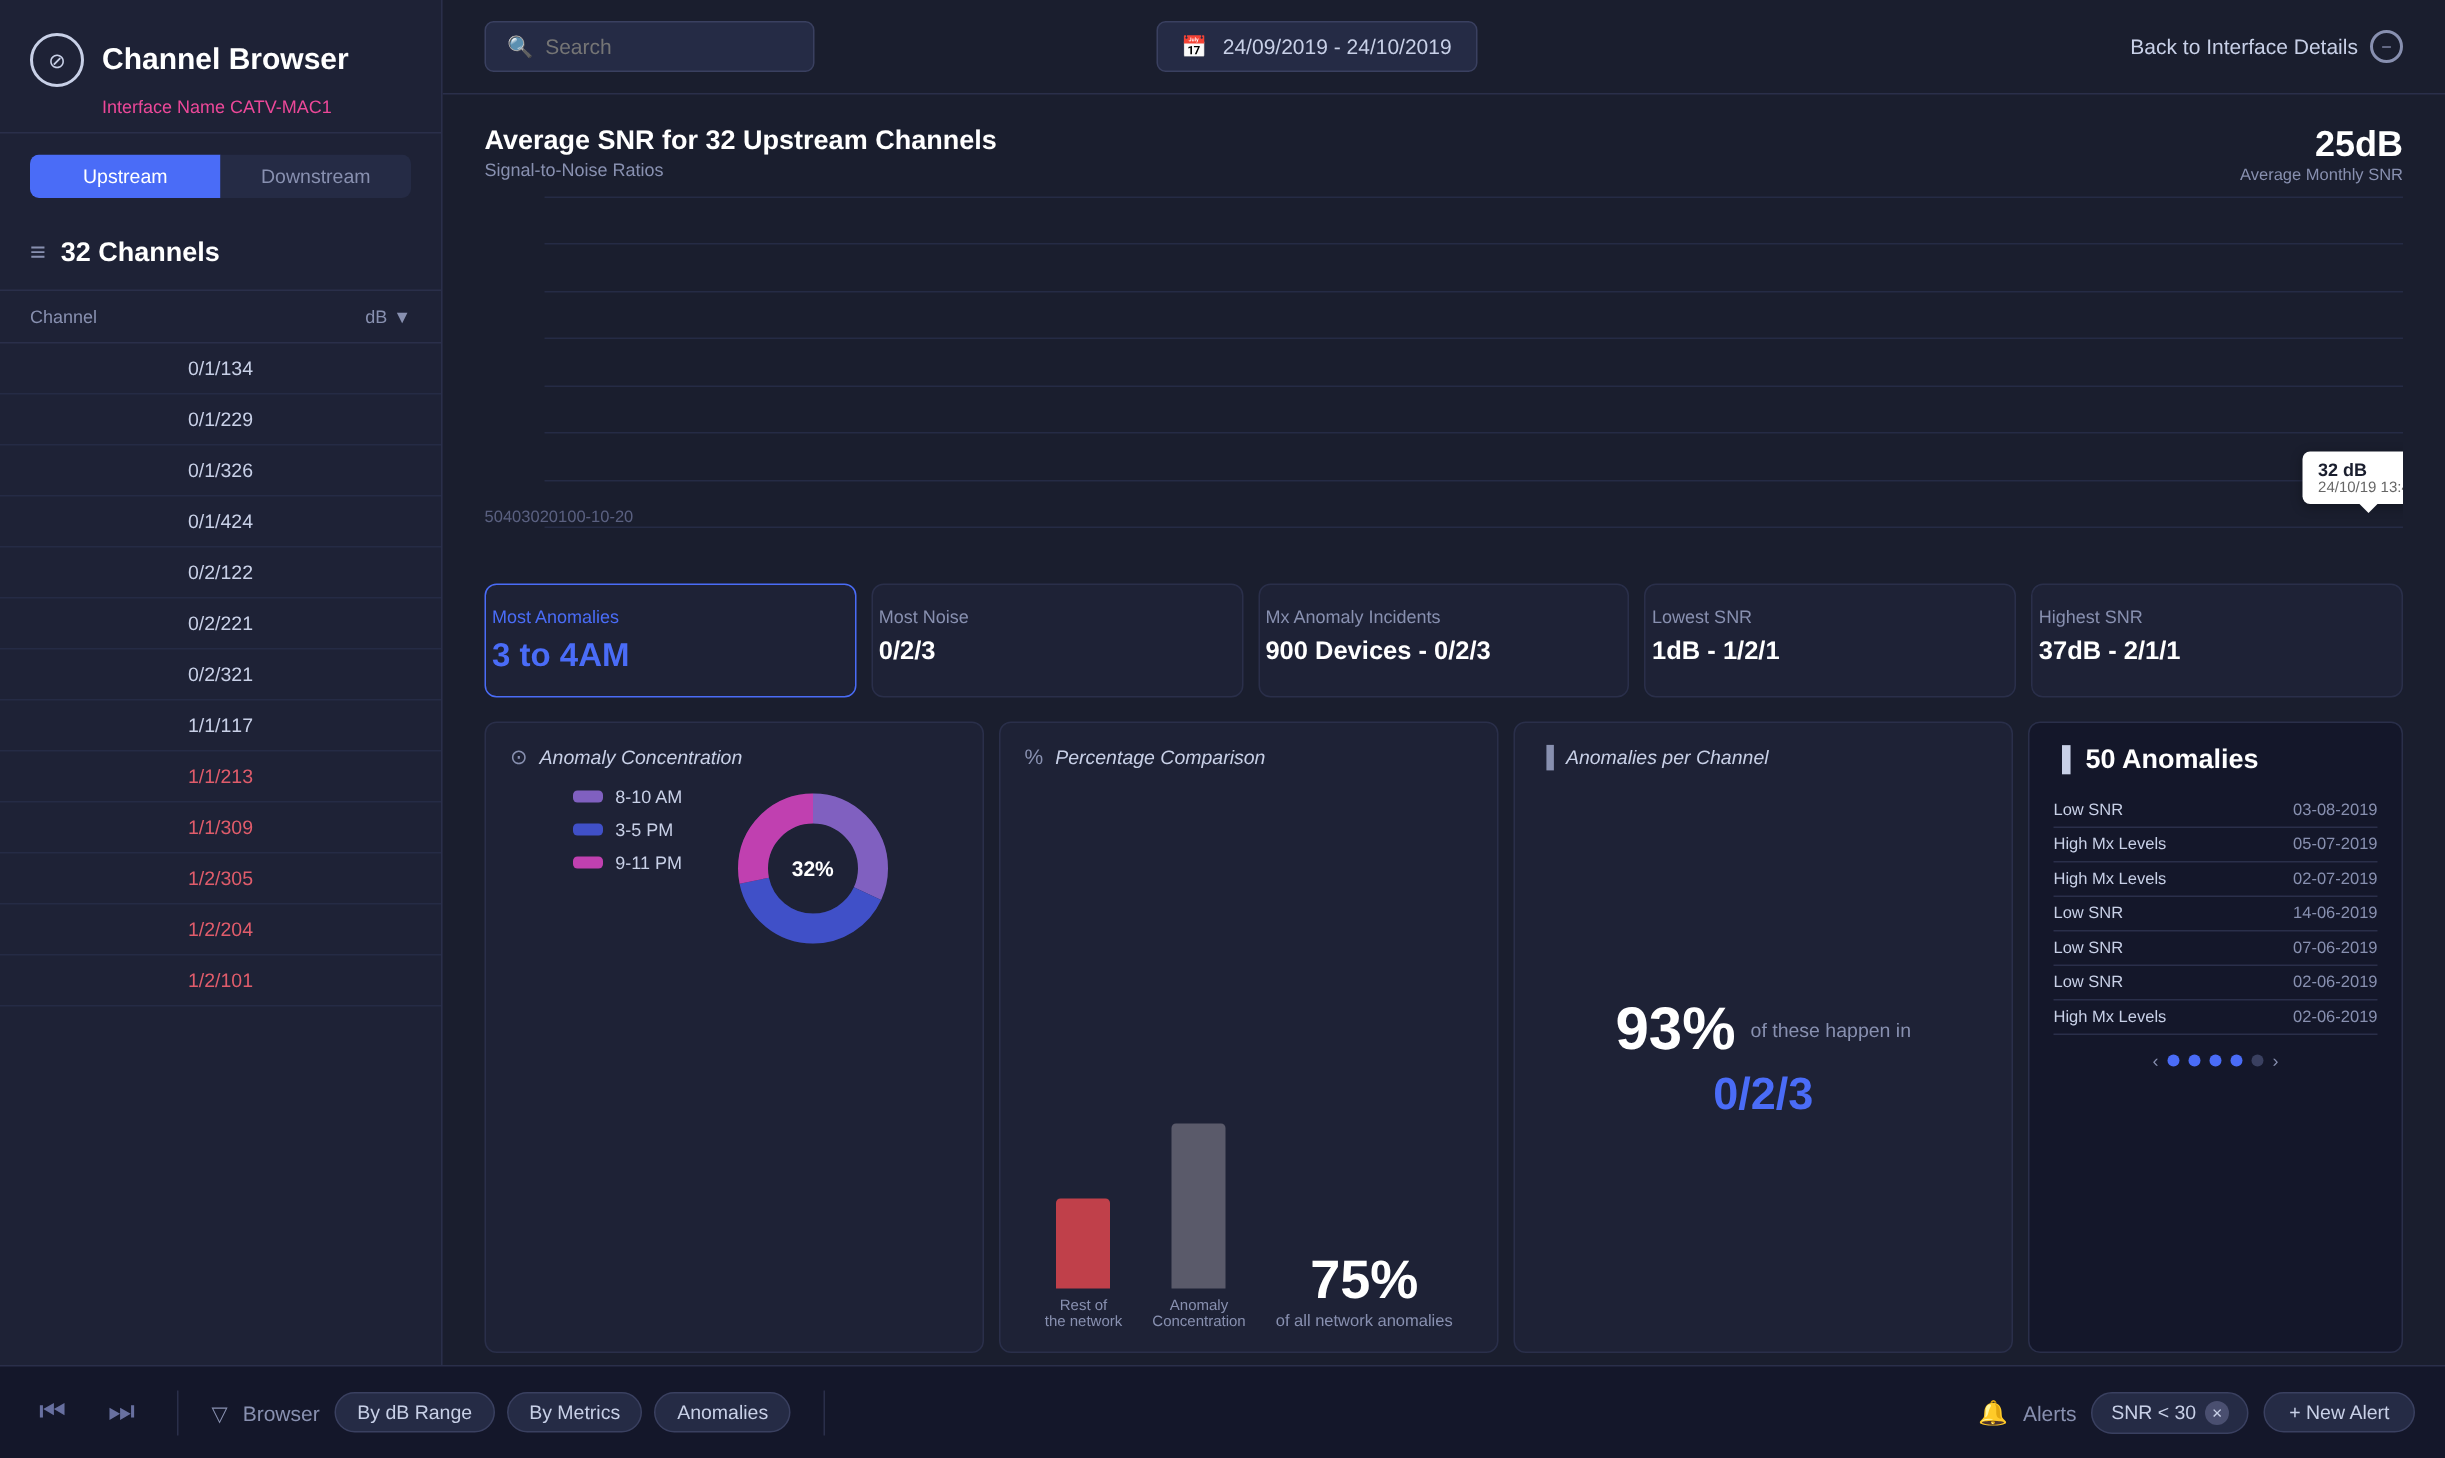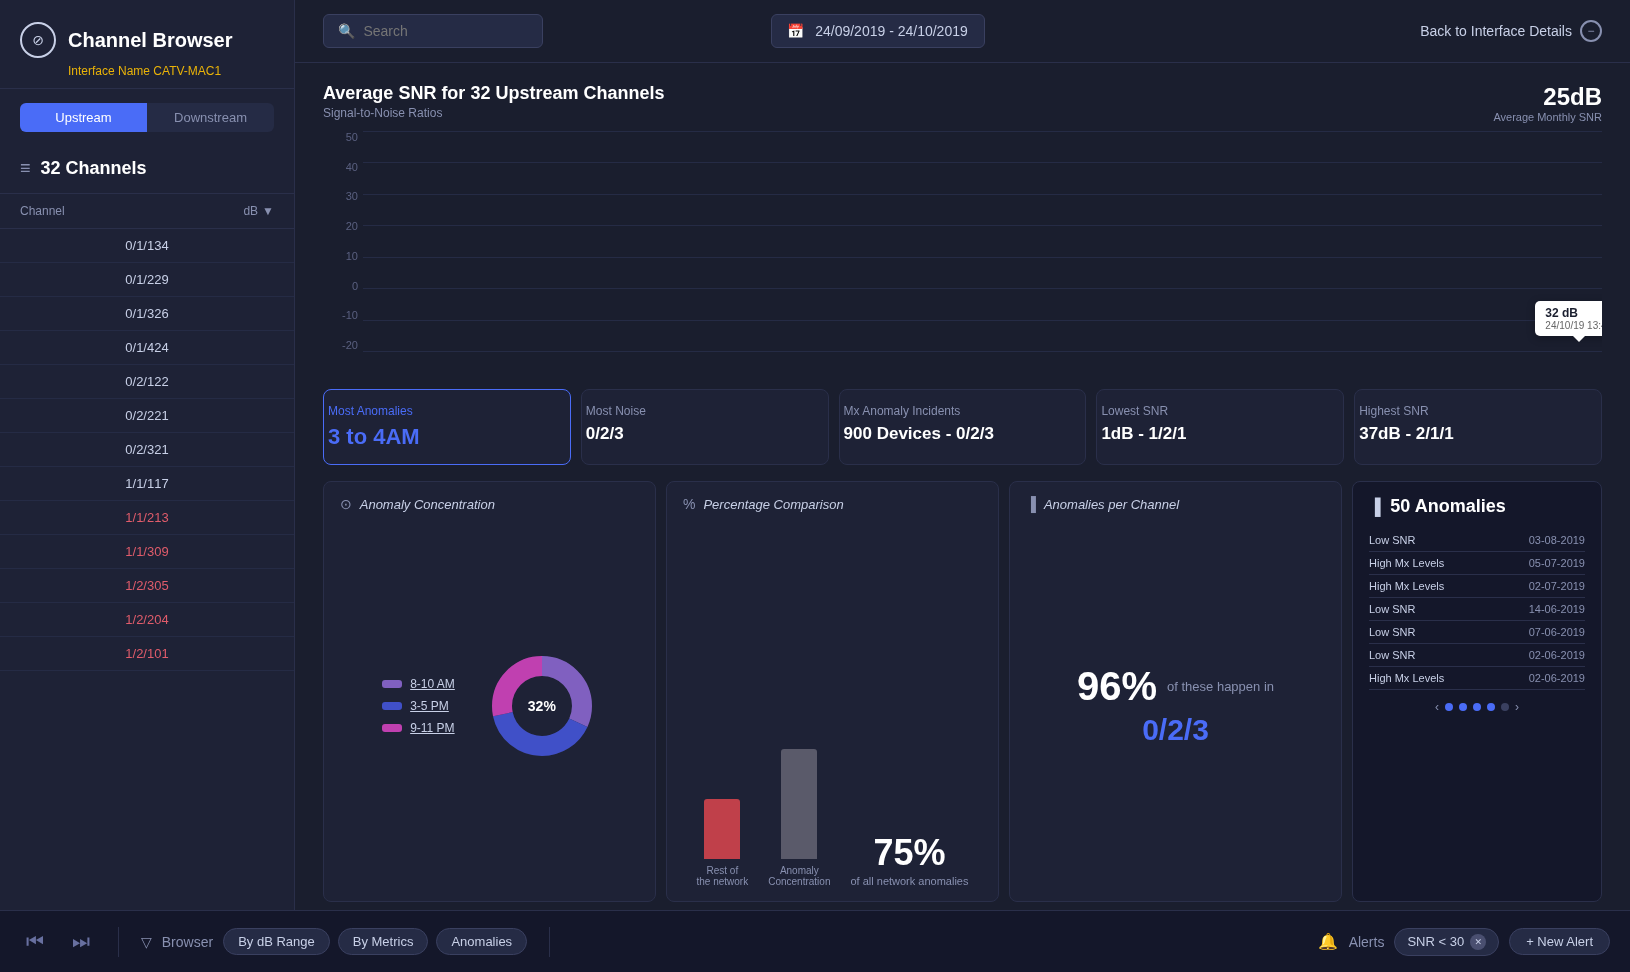--- a/index.html
+++ b/index.html
@@ -55,21 +55,21 @@
     }
 
     .app-title {
       font-size: 20px;
       font-weight: 600;
       color: #ffffff;
     }
 
     .interface-name {
       font-size: 12px;
-      color: #eab308;
+      color: #ec4899;
       margin-left: 48px;
     }
 
     .tab-buttons {
       display: flex;
       margin: 14px 20px 12px;
       border-radius: 6px;
       overflow: hidden;
     }
 
@@ -268,21 +268,21 @@
       margin-top: 8px;
     }
 
     .chart-y-axis {
       position: absolute;
       left: 0;
       top: 0;
       bottom: 20px;
       width: 35px;
       display: flex;
-      flex-direction: column;
+      flex-direction: row;
       justify-content: space-between;
       align-items: flex-end;
       font-size: 11px;
       color: #5a6080;
     }
 
     .chart-bars-area {
       position: absolute;
       left: 40px;
       right: 0;
@@ -427,25 +427,23 @@
       gap: 8px;
       margin-bottom: 12px;
     }
 
     .panel-icon { color: #8890b0; font-size: 14px; }
     .panel-title { font-size: 13px; color: #c8d0e7; font-weight: 500; font-style: italic; }
 
     
     .donut-area {
       display: flex;
-      align-items: center;
       justify-content: center;
       gap: 32px;
       flex: 1;
-      text-decoration: underline;
     }
 
     .donut-chart {
       position: relative;
       width: 110px;
       height: 110px;
       flex-shrink: 0;
     }
 
     .donut-percent {
@@ -986,21 +984,21 @@
         </div>
       </div>
 
       <div class="panel">
         <div class="panel-header">
           <span class="panel-icon">▐</span>
           <span class="panel-title">Anomalies per Channel</span>
         </div>
         <div class="apc-area">
           <div class="apc-row">
-            <div class="apc-pct">96%</div>
+            <div class="apc-pct">93%</div>
             <div class="apc-desc">of these happen in</div>
           </div>
           <div class="apc-channel">0/2/3</div>
         </div>
       </div>
 
       <div class="anomalies-panel">
         <div class="anomalies-header">
           <span class="anomalies-icon">▐</span>
           <span class="anomalies-count">50 Anomalies</span>

